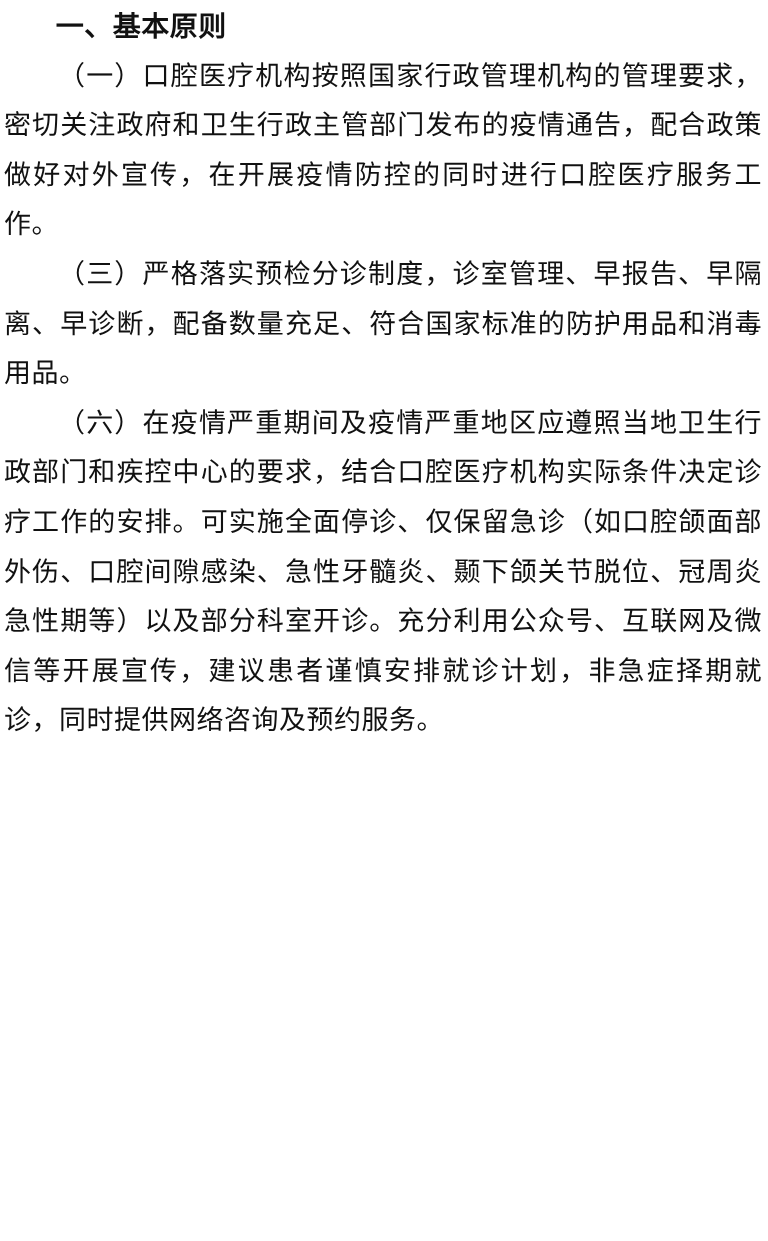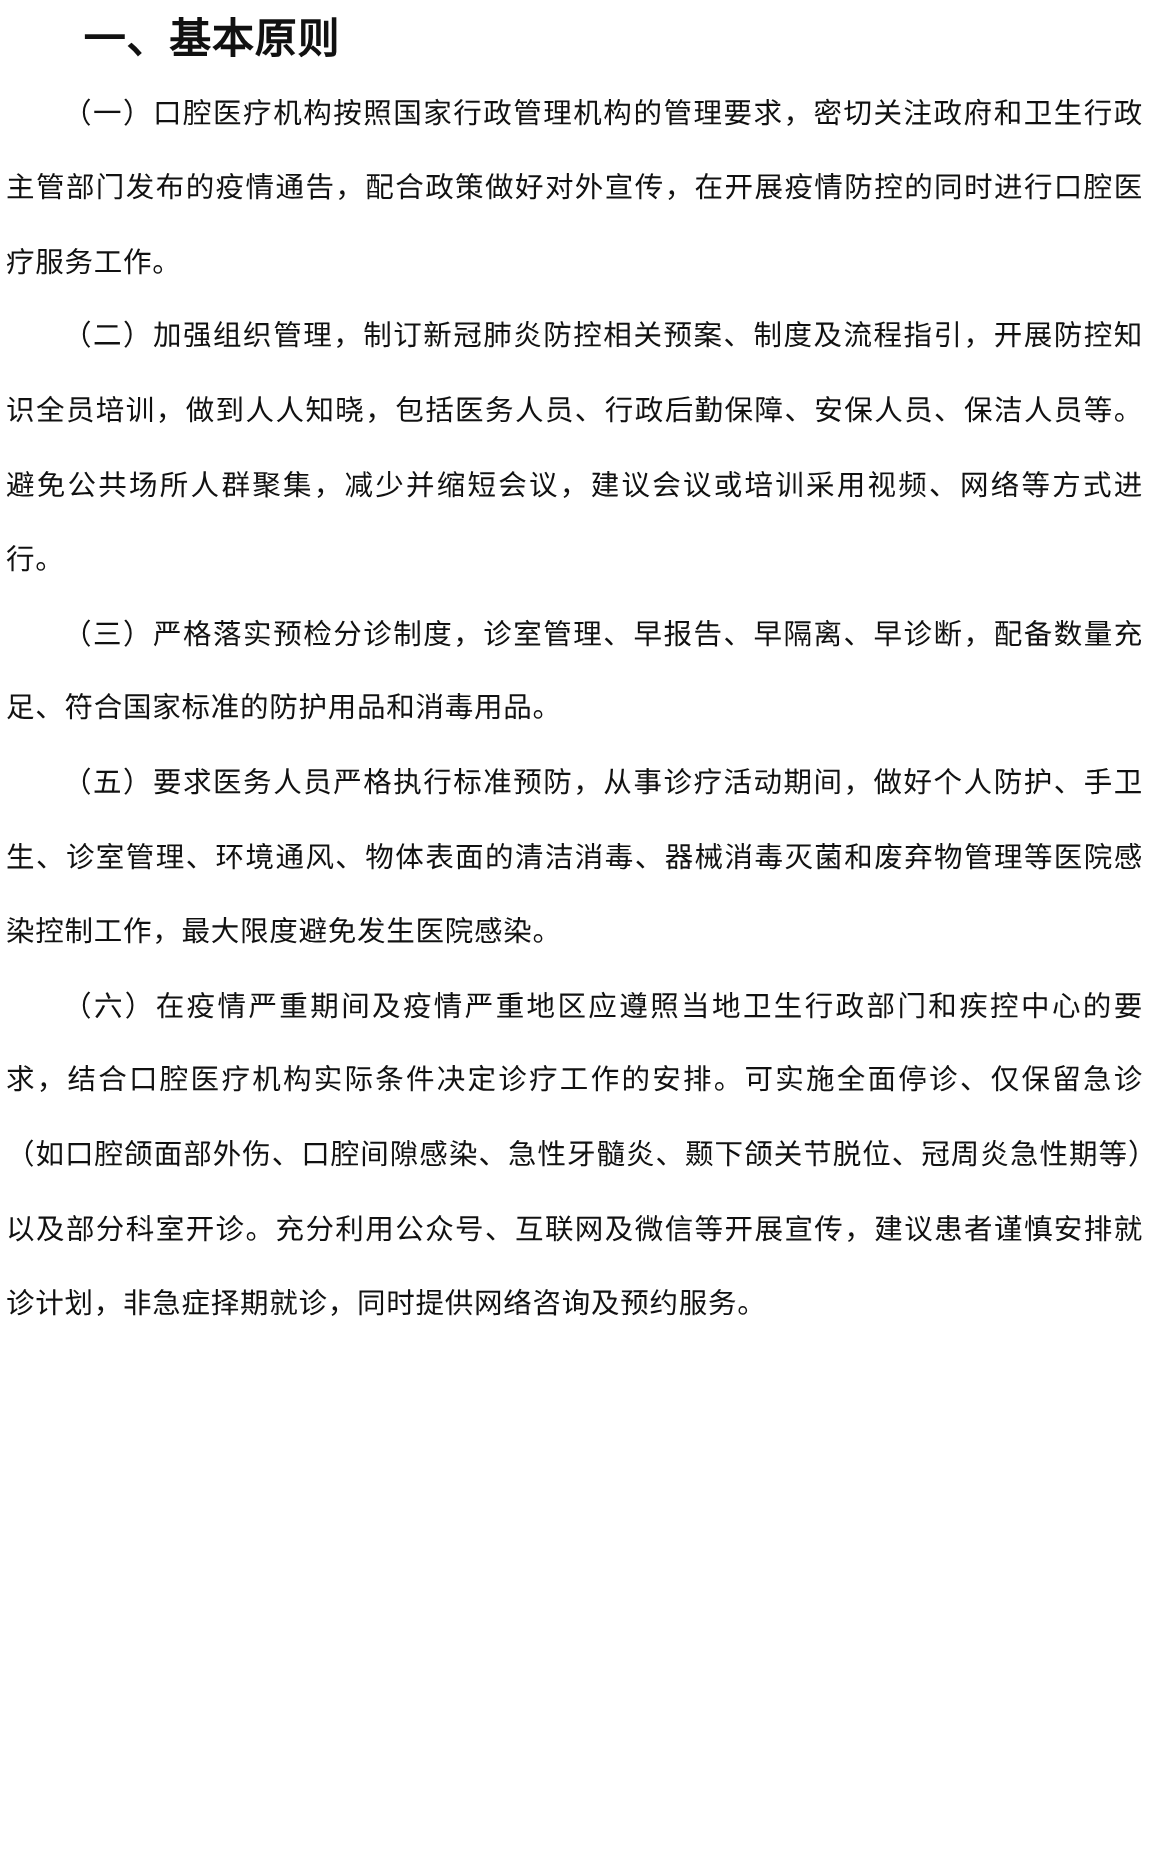--- a/index.html
+++ b/index.html
@@ -22,31 +22,29 @@
     margin: 0;
     font-size: 28px;
     font-weight: bold;
     line-height: 49.6px;
     text-indent: 1.85em;
     letter-spacing: 0.5px;
     white-space: nowrap;
   }
   .para {
     margin: 0;
-    font-size: 19px;
+    font-size: 27px;
     line-height: 49.6px;
     text-indent: 2em;
     text-align: justify;
     text-justify: inter-ideograph;
     letter-spacing: 0.5px;
   }
 </style>
 </head>
 <body>
 
 <div class="page">
   <h1 class="heading">一、基本原则</h1>
   <p class="para">（一）口腔医疗机构按照国家行政管理机构的管理要求，密切关注政府和卫生行政主管部门发布的疫情通告，配合政策做好对外宣传，在开展疫情防控的同时进行口腔医疗服务工作。</p>
-  <p class="para">（二）加强组织管理，制订新冠肺炎防控相关预案、制度及流程指引，开展防控知识全员培训，做到人人知晓，包括医务人员、行政后勤保障、安保人员、保洁人员等。避免公共场所人群聚集，减少并缩短会议，建议会议或培训采用视频、网络等方式进行。</p>
   <p class="para">（三）严格落实预检分诊制度，诊室管理、早报告、早隔离、早诊断，配备数量充足、符合国家标准的防护用品和消毒用品。</p>
-  <p class="para">（五）要求医务人员严格执行标准预防，从事诊疗活动期间，做好个人防护、手卫生、诊室管理、环境通风、物体表面的清洁消毒、器械消毒灭菌和废弃物管理等医院感染控制工作，最大限度避免发生医院感染。</p>
   <p class="para">（六）在疫情严重期间及疫情严重地区应遵照当地卫生行政部门和疾控中心的要求，结合口腔医疗机构实际条件决定诊疗工作的安排。可实施全面停诊、仅保留急诊（如口腔颌面部外伤、口腔间隙感染、急性牙髓炎、颞下颌关节脱位、冠周炎急性期等）以及部分科室开诊。充分利用公众号、互联网及微信等开展宣传，建议患者谨慎安排就诊计划，非急症择期就诊，同时提供网络咨询及预约服务。</p>
 </div>
 
 </body></html>

